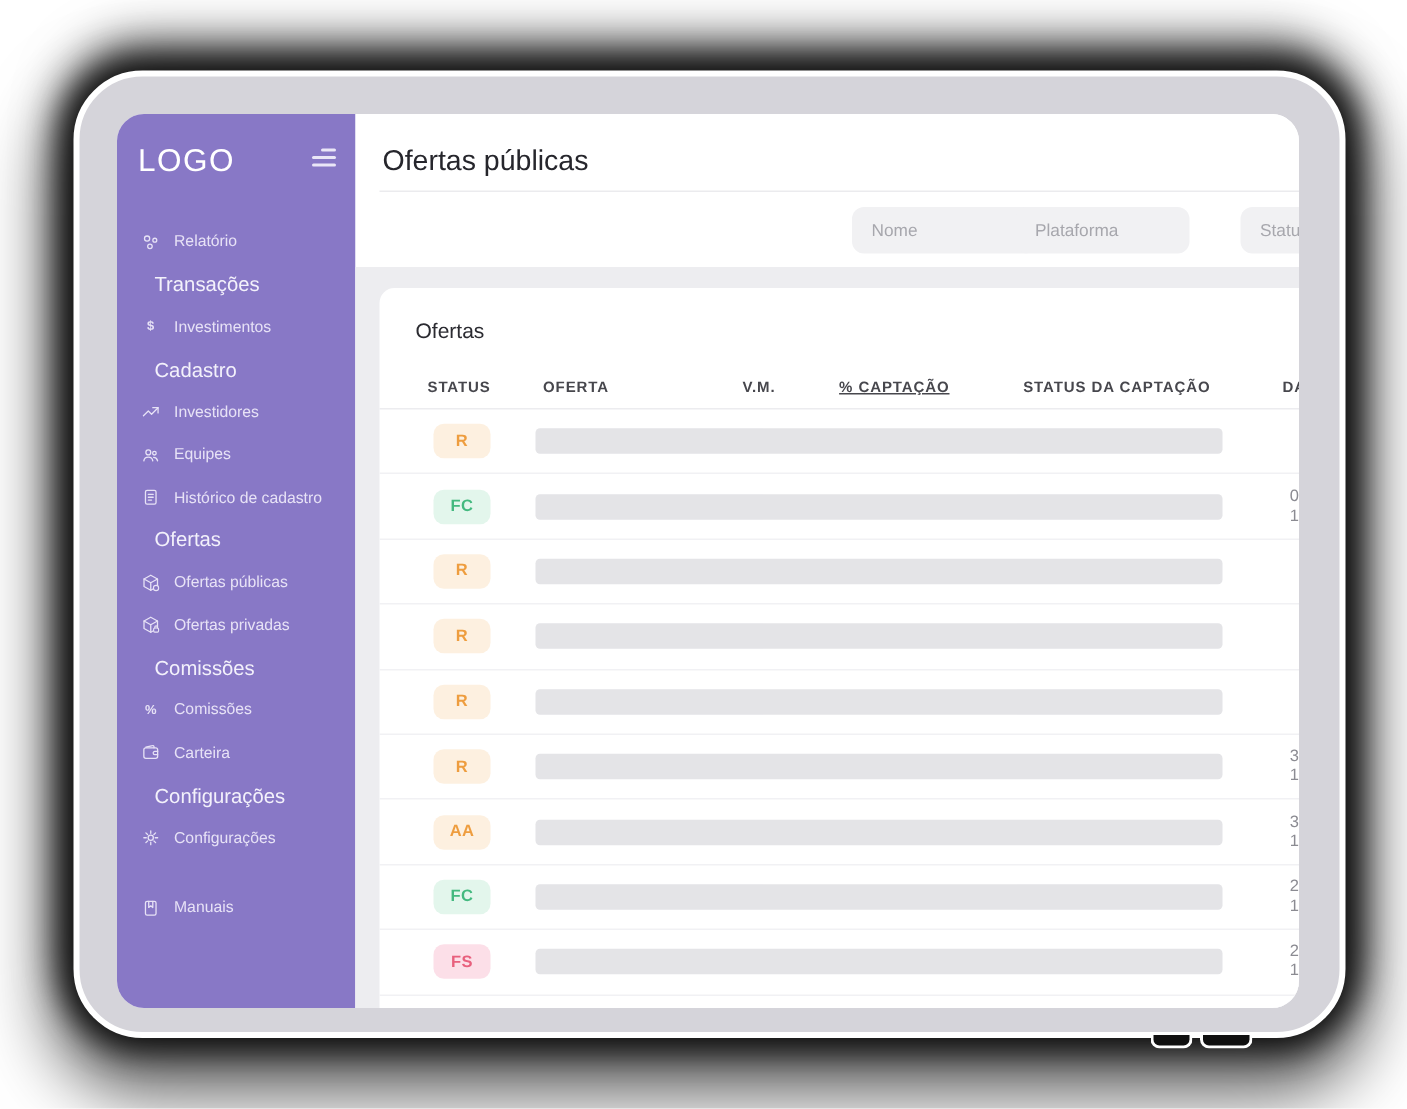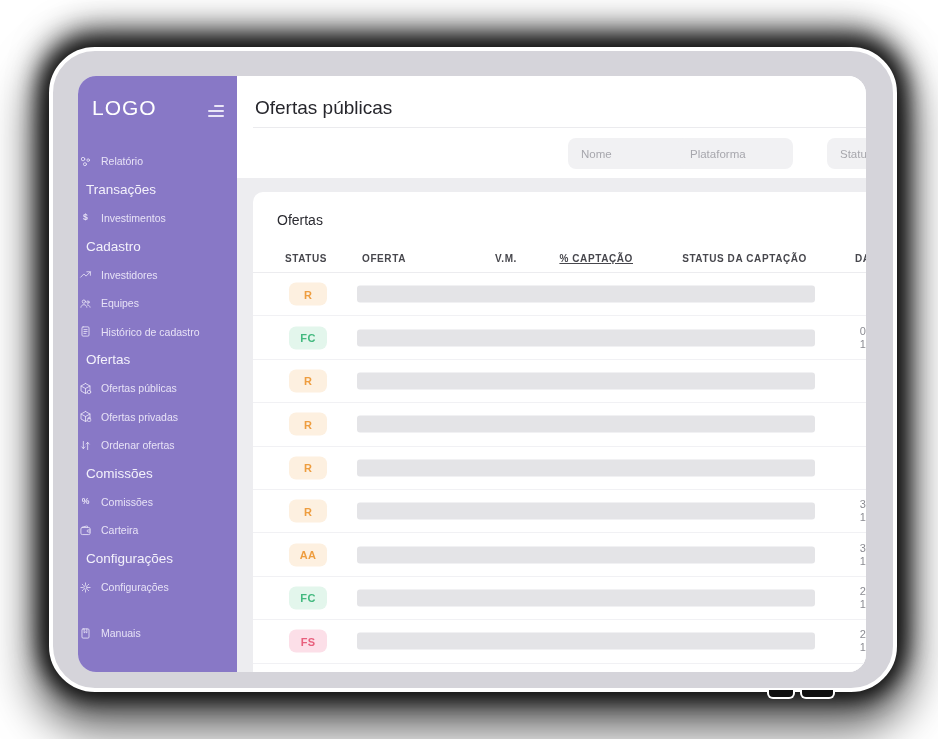--- a/index.html
+++ b/index.html
@@ -26,31 +26,31 @@
   .notch.n1{left:767px;top:690px;width:28px;}
   .notch.n2{left:800px;top:690px;width:35px;}
   .screen{
     position:absolute;left:25px;top:25px;width:788px;height:596px;
     border-radius:18px;overflow:hidden;background:#ffffff;
   }
   
   .sidebar{position:absolute;left:0;top:0;width:159px;height:100%;
     background:var(--sidebar,#8878c6);}
   .logo-row{position:absolute;left:14px;top:20px;width:132px;height:24px;
-    display:flex;align-items:flex-end;justify-content:space-between;}
+    display:flex;align-items:flex-start;justify-content:space-between;}
   .logo{color:#ffffff;font-size:21px;letter-spacing:1px;font-weight:400;}
   .hamburger{display:flex;flex-direction:column;align-items:flex-end;gap:3px;cursor:pointer;padding:3px 0;}
   .hamburger i{display:block;height:2px;border-radius:2px;background:#eae6f7;}
   .hamburger i:nth-child(1){width:10px;}
   .hamburger i:nth-child(2){width:16px;}
   .hamburger i:nth-child(3){width:16px;}
   .menu{position:absolute;left:0;top:71px;right:0;}
   .menu-row{height:28.4px;display:flex;align-items:center;box-sizing:border-box;}
-  .menu-section{padding-left:8px;color:#f3f1fb;font-size:13.5px;}
-  .menu-item{color:#e7e2f6;font-size:10.5px;cursor:pointer;}
+  .menu-section{padding-left:8px;color:#f3f1fb;font-size:13.5px;margin-left:17px;}
+  .menu-item{padding-left:15px;color:#e7e2f6;font-size:10.5px;cursor:pointer;}
   .menu-item .mi-icon{width:14px;height:14px;margin-right:9px;display:flex;
     align-items:center;justify-content:center;color:#e7e2f6;flex:0 0 14px;}
   .menu-item .mi-icon svg{width:13px;height:13px;}
   .gap-before{margin-top:18px;}
   
   .main{position:absolute;left:159px;top:0;right:0;bottom:0;background:#ffffff;}
   .page-title{position:absolute;left:18px;top:21px;font-size:19px;color:#26262c;font-weight:500;}
   .header-divider{position:absolute;left:16px;right:0;top:51px;height:1px;background:#ebebee;}
   .filters{position:absolute;left:0;top:62px;right:-80px;height:31px;}
   .filter-input{position:absolute;height:31px;background:#f1f1f3;border:none;outline:none;
@@ -173,29 +173,20 @@
             <span class="mi-icon">
               <svg viewBox="0 0 24 24" fill="none" stroke="currentColor" stroke-width="1.6" stroke-linecap="round" stroke-linejoin="round">
                 <path d="M12 2.8L20.3 7.4v9.2L12 21.2 3.7 16.6V7.4L12 2.8z"></path>
                 <path d="M3.7 7.4L12 12l8.3-4.6M12 12v9.2"></path>
                 <rect x="15.6" y="16" width="6" height="5" rx="1.2" fill="#8878c6" stroke-width="1.4"></rect>
                 <path d="M17 16v-1.1a1.6 1.6 0 013.2 0V16" stroke-width="1.4"></path>
               </svg>
             </span>
             <span>Ofertas privadas</span>
           </div>
-          <div class="menu-row menu-item">
-            <span class="mi-icon">
-              <svg viewBox="0 0 24 24" fill="none" stroke="currentColor" stroke-width="1.6" stroke-linecap="round" stroke-linejoin="round">
-                <path d="M8 4.5v13M8 17.5l-2.8-2.8M8 17.5l2.8-2.8"></path>
-                <path d="M16 19.5v-13M16 6.5l-2.8 2.8M16 6.5l2.8 2.8"></path>
-              </svg>
-            </span>
-            <span>Ordenar ofertas</span>
-          </div>
           <div class="menu-row menu-section">
             <span>Comissões</span>
           </div>
           <div class="menu-row menu-item">
             <span class="mi-icon">
               <svg viewBox="0 0 24 24">
                 <text x="12" y="17" font-size="16" font-weight="bold" text-anchor="middle" fill="currentColor" font-family="Liberation Sans, sans-serif">%</text>
               </svg>
             </span>
             <span>Comissões</span>

